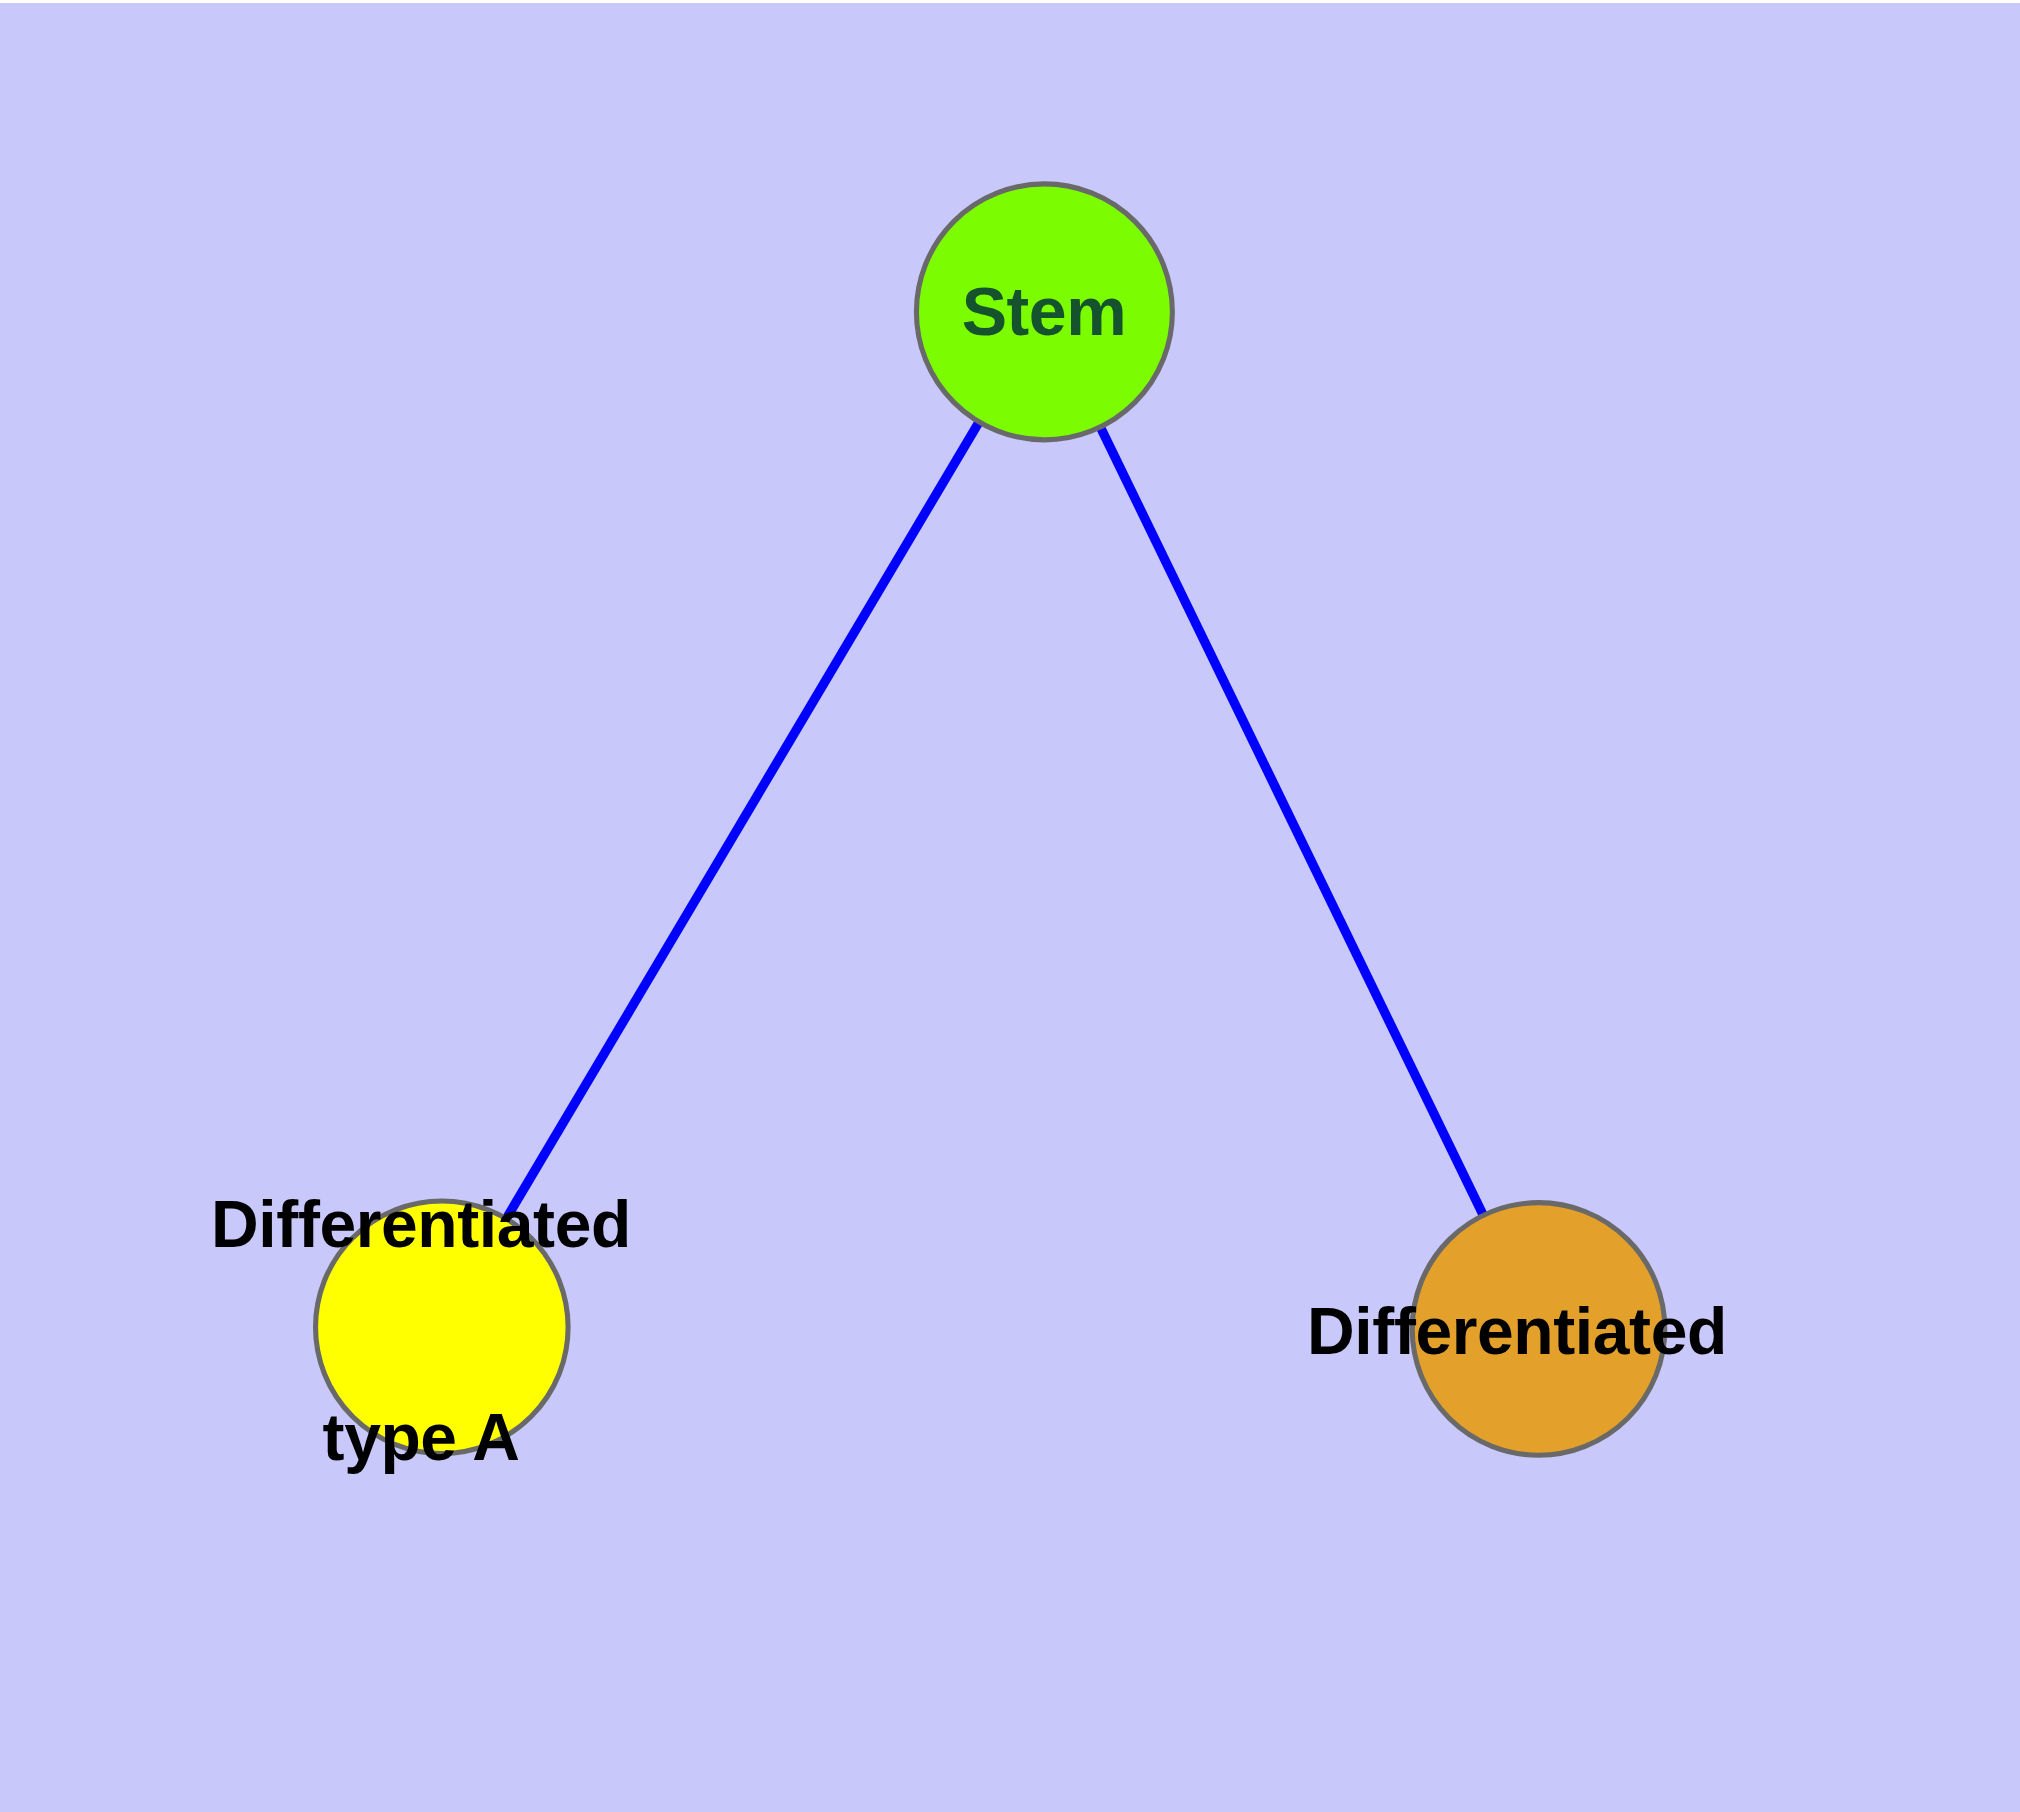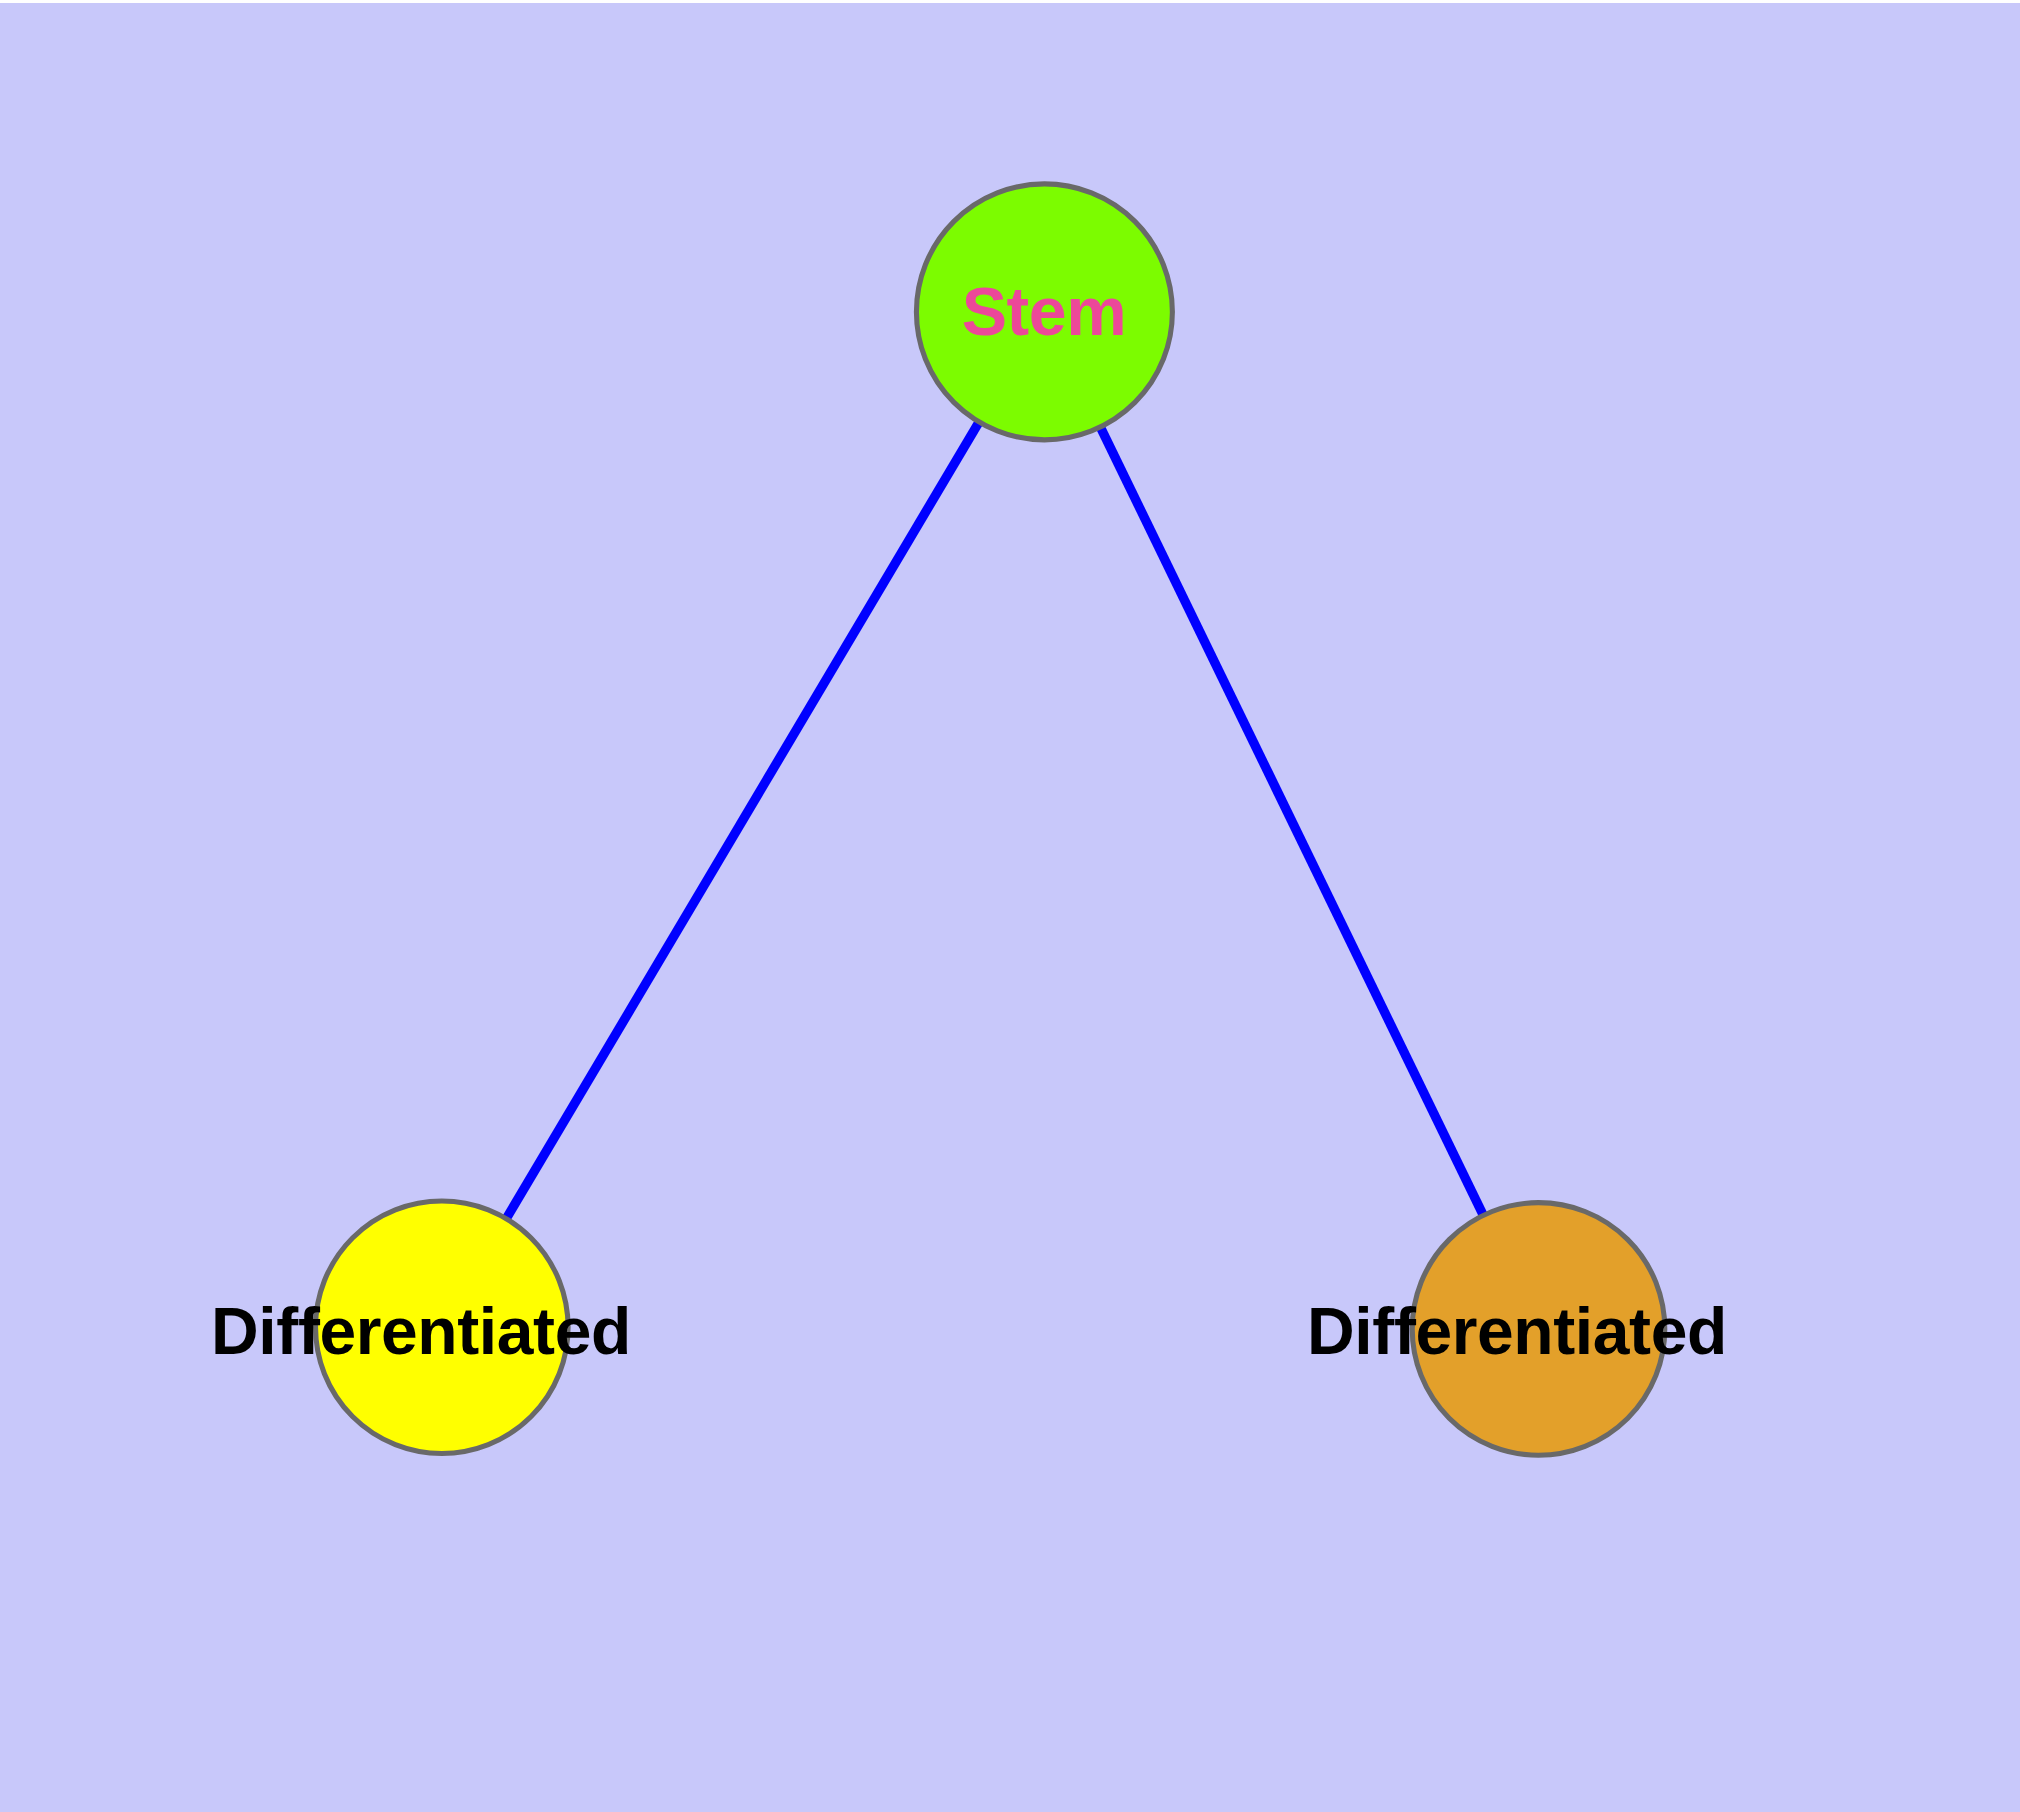--- a/index.html
+++ b/index.html
@@ -56,24 +56,25 @@
       <line x1="1232" y1="368" x2="521" y2="1566" stroke="#0000ff" stroke-width="11" stroke-linecap="butt"></line>
       <line x1="1232" y1="368" x2="1815" y2="1568" stroke="#0000ff" stroke-width="11" stroke-linecap="butt"></line>
     </g>
     <g>
       <circle cx="1232" cy="368" r="151" fill="#7cfc00" stroke="#696969" stroke-width="6"></circle>
       <circle cx="521" cy="1566" r="149" fill="#ffff00" stroke="#696969" stroke-width="6"></circle>
       <circle cx="1815" cy="1568" r="149" fill="#e3a02a" stroke="#696969" stroke-width="6"></circle>
     </g>
   </svg>
 
-  <div class="node-label" id="label-stem" style="left: 1044px; top: 312px; font-size: 68px; color: #ec4899;">Stem</div>
+  <div class="node-label" id="label-stem" style="left: 1044px; top: 312px; font-size: 68px; color: #14532d;">Stem</div>
 
   <div class="node-label" id="label-diff-a" style="left: 421px; top: 1331px; font-size: 66px; color: rgb(0, 0, 0);">
     <div>Differentiated</div>
+    <div>type A</div>
   </div>
 
   <div class="node-label" id="label-diff-b" style="left: 1517px; top: 1331px; font-size: 66px; color: rgb(0, 0, 0);">
     <div>Differentiated</div>
   </div>
 
 </div>
 
 
 </body></html>

